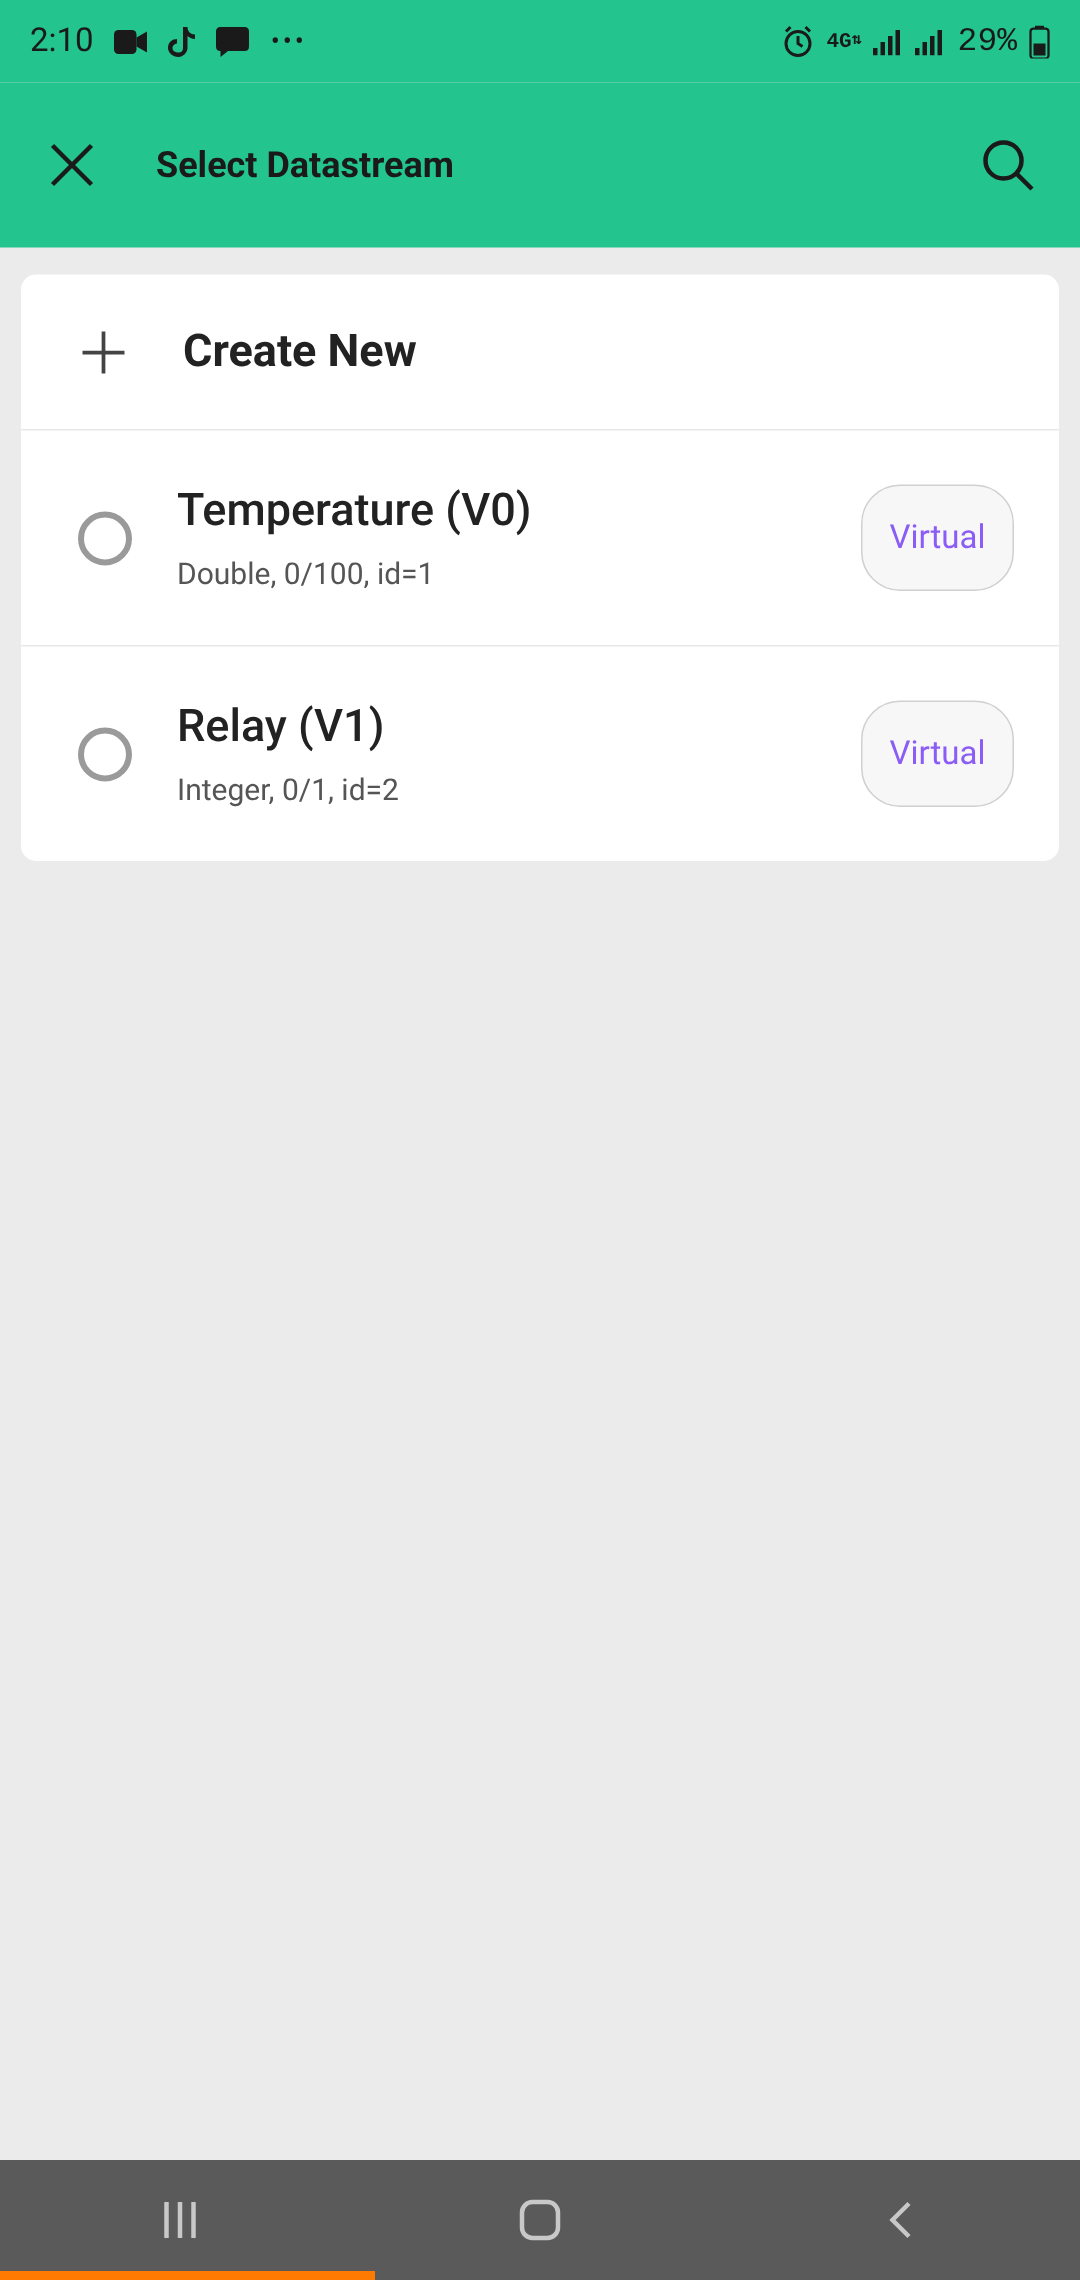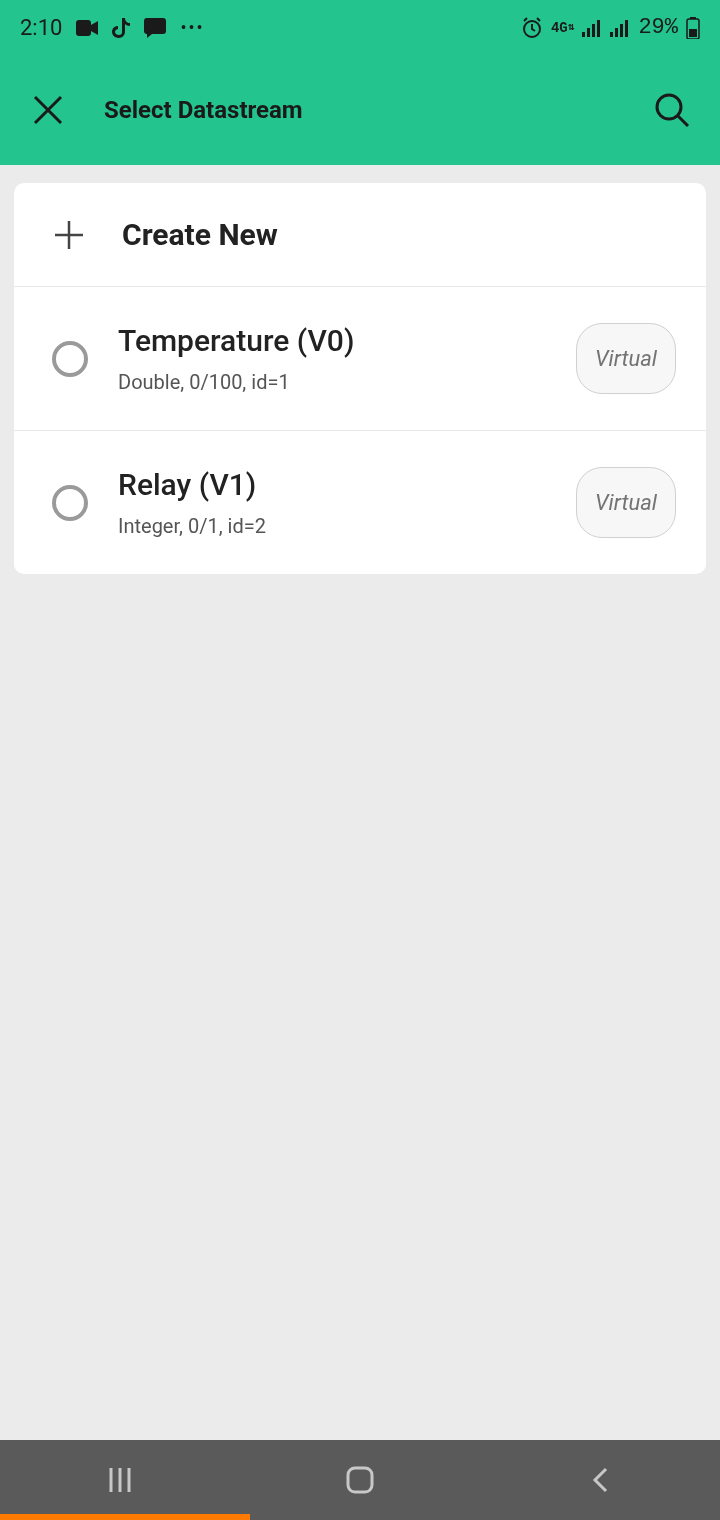--- a/index.html
+++ b/index.html
@@ -100,25 +100,24 @@
       font-weight: 500;
       color: #222;
     }
     .ds-sub {
       font-size: 20px;
       color: #555;
     }
     .badge {
       border: 1px solid #d0d0d0;
       background: #f7f7f7;
-      color: #737373;
+      color: #8b5cf6;
       font-size: 22px;
       padding: 22px 18px;
       border-radius: 26px;
-      font-style: italic;
     }
     .nav-bar {
       position: absolute;
       bottom: 0;
       left: 0;
       right: 0;
       height: 80px;
       background: #5a5a5a;
       display: flex;
       align-items: center;

